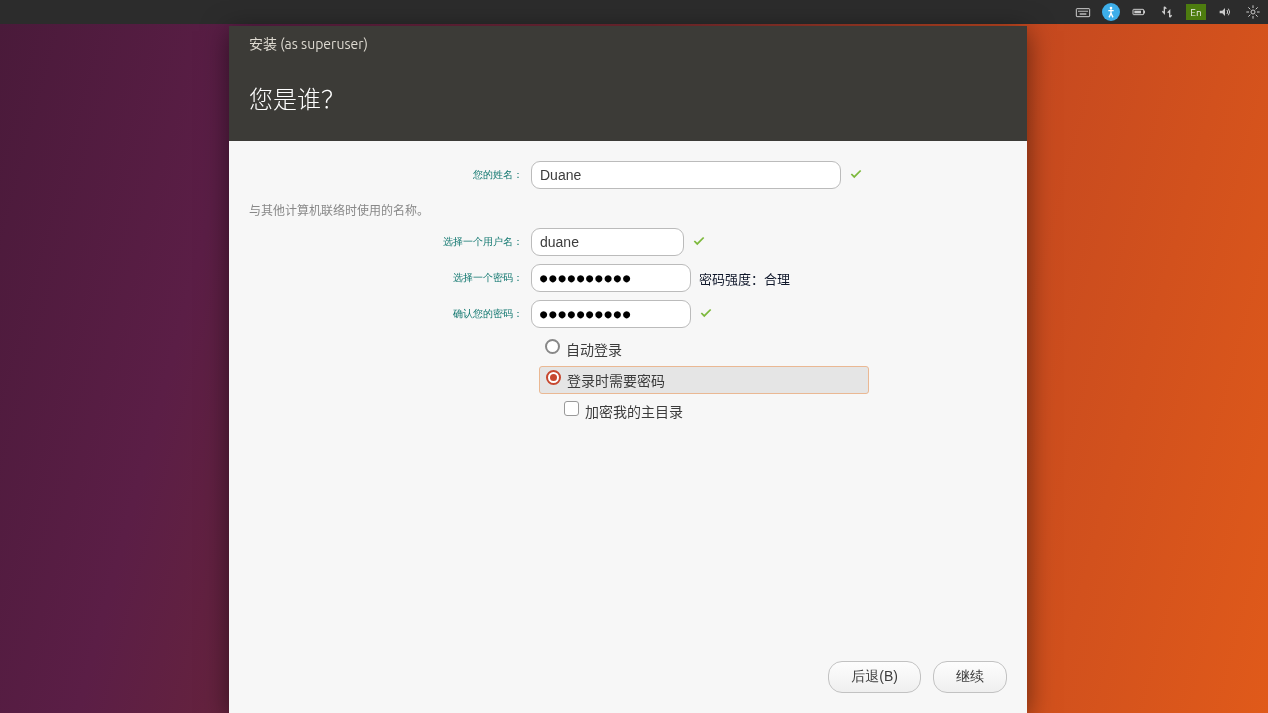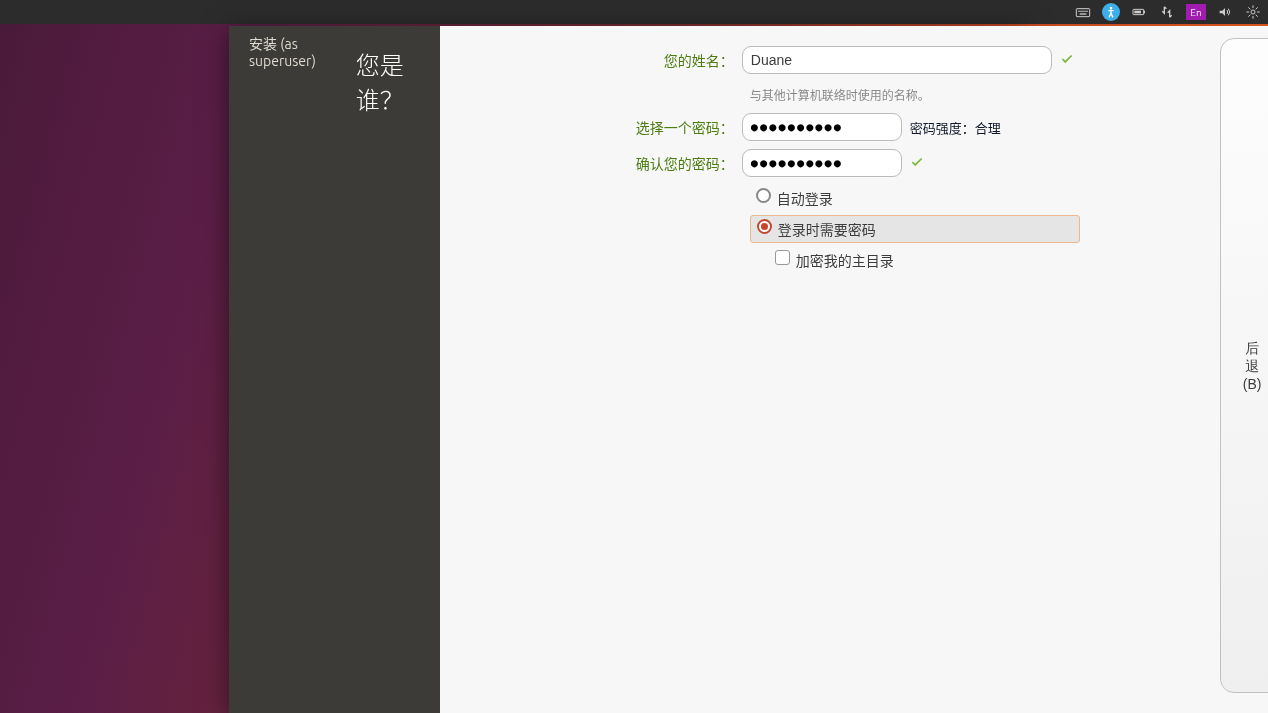--- a/index.html
+++ b/index.html
@@ -38,21 +38,21 @@
       height: 16px;
       fill: #ddd;
     }
     .accessibility-icon {
       background: #3daee9;
       border-radius: 50%;
       width: 18px;
       height: 18px;
     }
     .lang-box {
-      background: #a21caf;
+      background: #4d7c0f;
       width: 20px;
       height: 16px;
       display: flex;
       align-items: center;
       justify-content: center;
       font-size: 10px;
       color: #eee;
     }
     .desktop {
       width: 100%;
@@ -62,21 +62,21 @@
     }
     .installer-window {
       position: absolute;
       left: 229px;
       top: 2px;
       width: 798px;
       height: 687px;
       background: #f7f7f7;
       box-shadow: 0 5px 25px rgba(0,0,0,0.5);
       display: flex;
-      flex-direction: row;
+      flex-direction: column;
     }
     .window-titlebar {
       background: #3c3b37;
       color: #dfdbd2;
       padding: 7px 20px;
       font-size: 14px;
     }
     .window-header {
       background: #3c3b37;
       color: #fff;
@@ -92,22 +92,23 @@
     }
     .form-row {
       display: flex;
       align-items: center;
       margin-bottom: 8px;
     }
     .form-label {
       width: 282px;
       text-align: right;
       padding-right: 8px;
-      font-size: 14px;
-      color: #4d7c0f;
+      font-size: 10px;
+      color: #0f766e;
+      font-family: Liberation Mono, monospace;
     }
     .form-control-area {
       display: flex;
       align-items: center;
       gap: 8px;
     }
     .text-input {
       border: 1px solid #bbb;
       border-radius: 9px;
       padding: 4px 8px;
@@ -126,21 +127,20 @@
     .check-icon svg {
       width: 14px;
       height: 14px;
       stroke: #7db93c;
       stroke-width: 3;
       fill: none;
     }
     .hint-text {
       font-size: 12px;
       color: #888;
-      margin-left: 290px;
       margin-top: -4px;
       margin-bottom: 10px;
     }
     .strength-text {
       color: #0f172a;
       font-size: 13px;
       font-weight: normal;
     }
     .radio-row, .check-row {
       margin-left: 290px;
@@ -276,20 +276,29 @@
           <span class="check-icon"><svg viewBox="0 0 24 24">
                 <polyline points="4 12 9 17 20 6"></polyline>
               </svg></span>
         </div>
       </div>
 
       <div class="form-row">
       </div>
       <div class="hint-text">与其他计算机联络时使用的名称。</div>
 
+      <div class="form-row">
+        <div class="form-label">选择一个用户名：</div>
+        <div class="form-control-area">
+          <input type="text" class="text-input input-mid" value="duane" style="">
+          <span class="check-icon"><svg viewBox="0 0 24 24">
+                <polyline points="4 12 9 17 20 6"></polyline>
+              </svg></span>
+        </div>
+      </div>
 
       <div class="form-row">
         <div class="form-label">选择一个密码：</div>
         <div class="form-control-area">
           <input type="text" class="text-input input-pass password-dots" value="●●●●●●●●●●" style="">
           <span class="strength-text">密码强度：合理</span>
         </div>
       </div>
 
       <div class="form-row">

